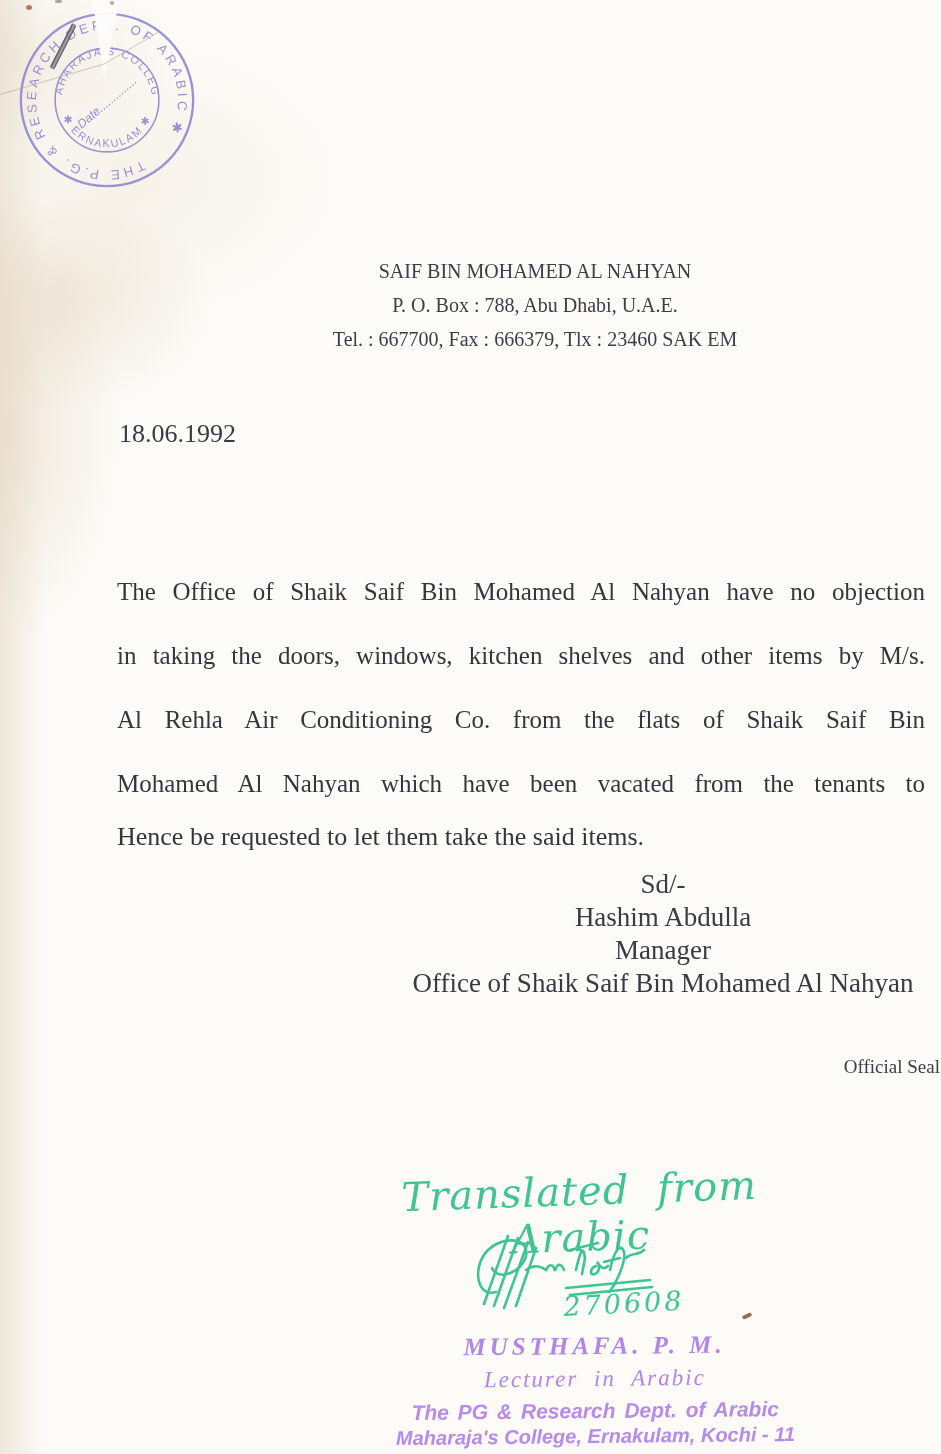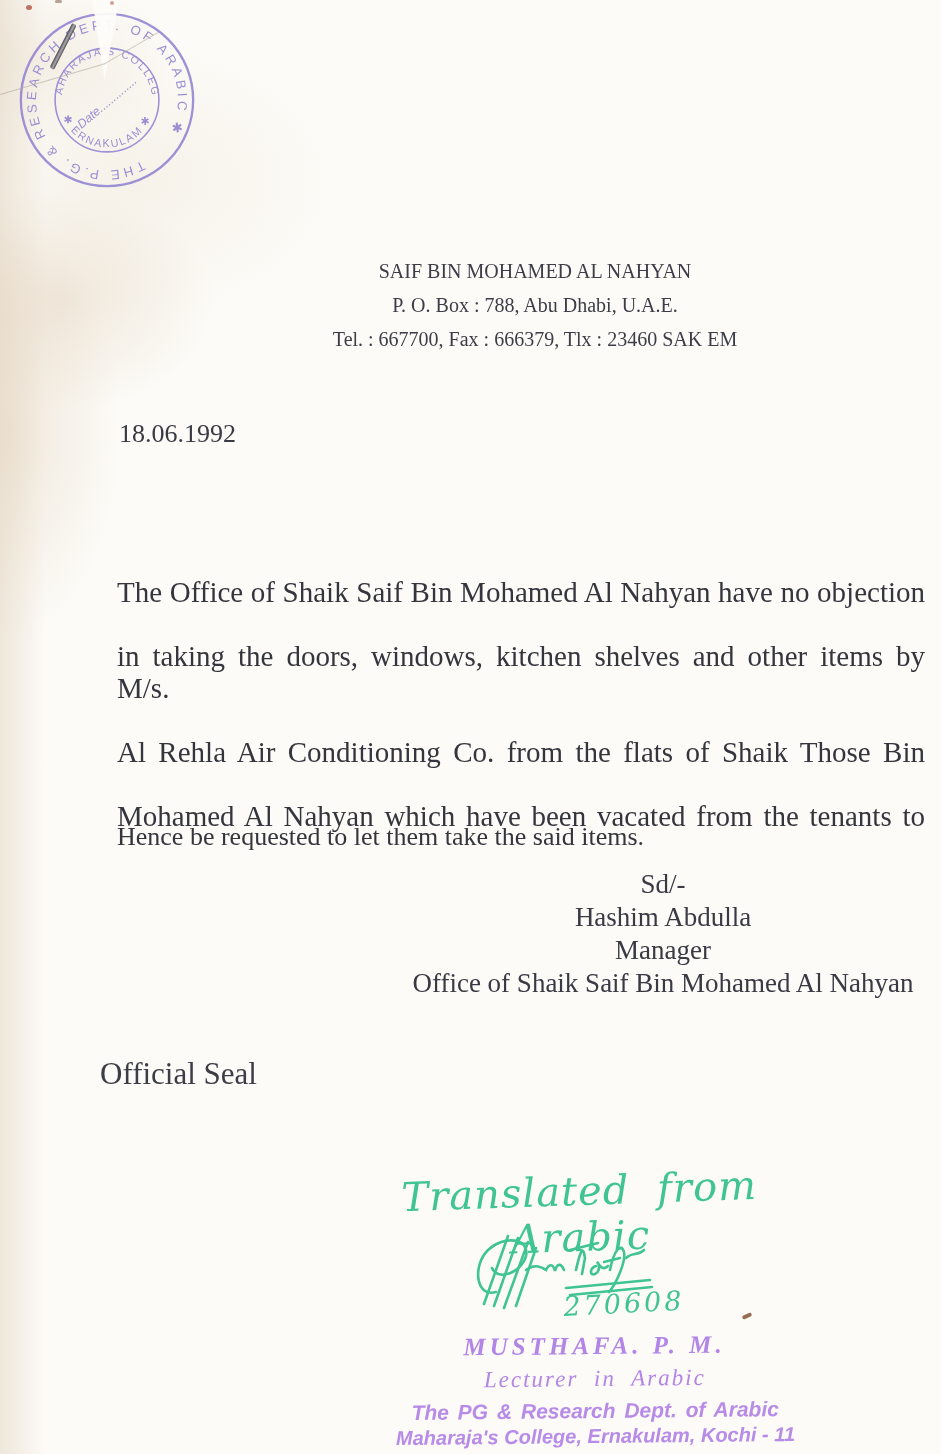--- a/index.html
+++ b/index.html
@@ -29,26 +29,26 @@
   .speck-1{left:26px;top:5px;width:6px;height:5px;background:#a83b2e;opacity:.7;}
   .speck-2{left:110px;top:1px;width:4px;height:4px;background:#b8503e;opacity:.55;}
   .speck-3{left:55px;top:0;width:7px;height:2.5px;background:#7a4a3a;opacity:.5;border-radius:2px;}
   .speck-4{left:742px;top:1314px;width:10px;height:4px;background:#7a4a28;opacity:.8;
     border-radius:2px;transform:rotate(-25deg);}
   
   .letterhead{left:115px;top:254px;width:840px;text-align:center;font-size:20px;line-height:34px;color:#3d3d47;}
   .date-line{left:119px;top:419px;font-size:26px;}
   .heading{left:100px;top:511px;width:840px;text-align:center;font-size:28px;font-weight:bold;
     color:#3a3a44;text-decoration:underline;text-decoration-thickness:2.5px;text-underline-offset:5px;}
-  .bodytext{left:117px;top:576px;width:808px;font-size:29px;line-height:32px;color:#35353e;}
+  .bodytext{left:117px;top:576px;width:808px;font-size:25px;line-height:32px;color:#35353e;}
   .jline{text-align:justify;}
   .jline::after{content:"";display:inline-block;width:100%;height:0;}
   .closing{left:117px;top:806px;font-size:26px;color:#35353e;margin-top:16px;}
   .sigblock{left:383px;top:868px;width:560px;text-align:center;font-size:27px;line-height:33px;color:#3a3a44;}
-  .seal-caption{left:100px;top:1056px;width:840px;text-align:left;font-size:31px;color:#3d3d47;}
+  .seal-caption{left:100px;top:1056px;width:840px;text-align:right;font-size:19px;color:#3d3d47;}
   
   .hand-note{left:330px;top:1168px;width:500px;text-align:center;
     font-family:"DejaVu Serif",serif;font-style:italic;font-size:40px;
     color:#3fc492;letter-spacing:1px;word-spacing:14px;transform:rotate(-2deg);}
   .autograph{left:468px;top:1228px;}
   
   .tstamp{left:320px;top:1332px;width:550px;text-align:center;color:#b285e6;transform:rotate(-.6deg);}
   .tstamp .l1{font-family:"Liberation Serif",serif;font-style:italic;font-weight:bold;
     font-size:25px;letter-spacing:4px;}
   .tstamp .l2{font-family:"Liberation Serif",serif;font-style:italic;font-size:23px;
@@ -101,21 +101,21 @@
     <div>P. O. Box : 788, Abu Dhabi, U.A.E.</div>
     <div>Tel. : 667700, Fax : 666379, Tlx : 23460 SAK EM</div>
   </div>
 
   <div class="abs date-line">18.06.1992</div>
 
 
   <div class="abs bodytext">
     <div class="jline">The Office of  Shaik Saif  Bin Mohamed Al Nahyan have no objection</div>
     <div class="jline">in taking the doors, windows, kitchen shelves and other items by M/s.</div>
-    <div class="jline">Al Rehla Air Conditioning Co.  from the flats of Shaik Those   Bin</div>
+    <div class="jline">Al Rehla Air Conditioning Co.  from the flats of Shaik Saif   Bin</div>
     <div class="jline">Mohamed Al Nahyan which have been vacated from the tenants to</div>
   </div>
 
   <div class="abs closing">Hence be requested to let them take the said items.</div>
 
   <div class="abs sigblock">
     <div>Sd/-</div>
     <div>Hashim Abdulla</div>
     <div>Manager</div>
     <div>Office of  Shaik Saif  Bin Mohamed Al Nahyan</div>

